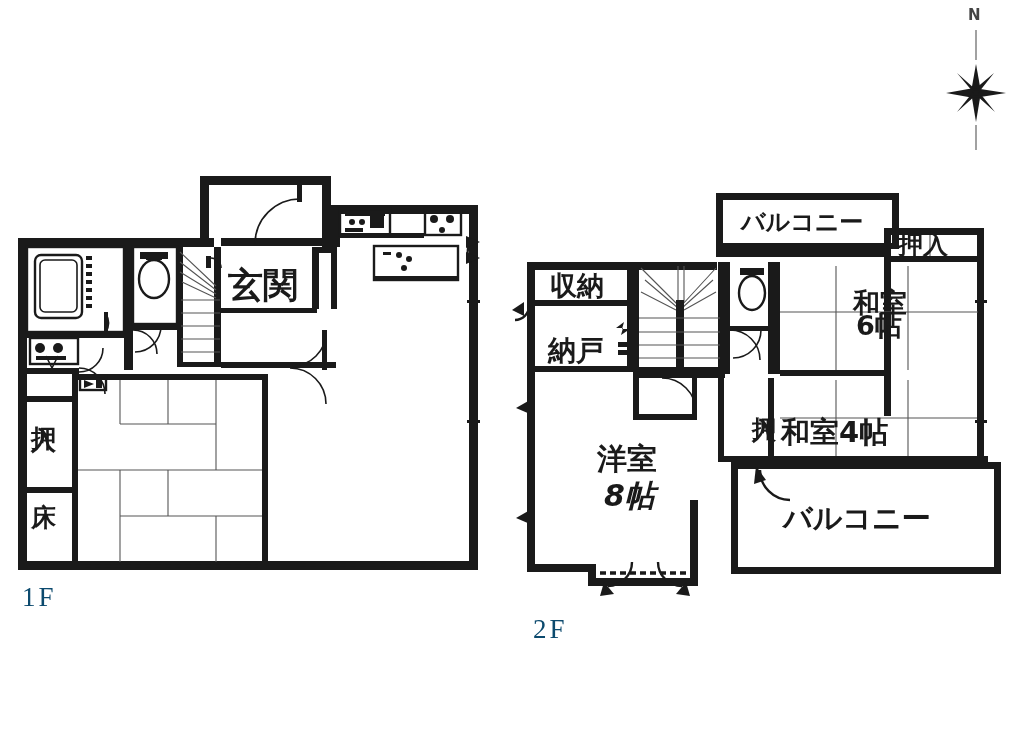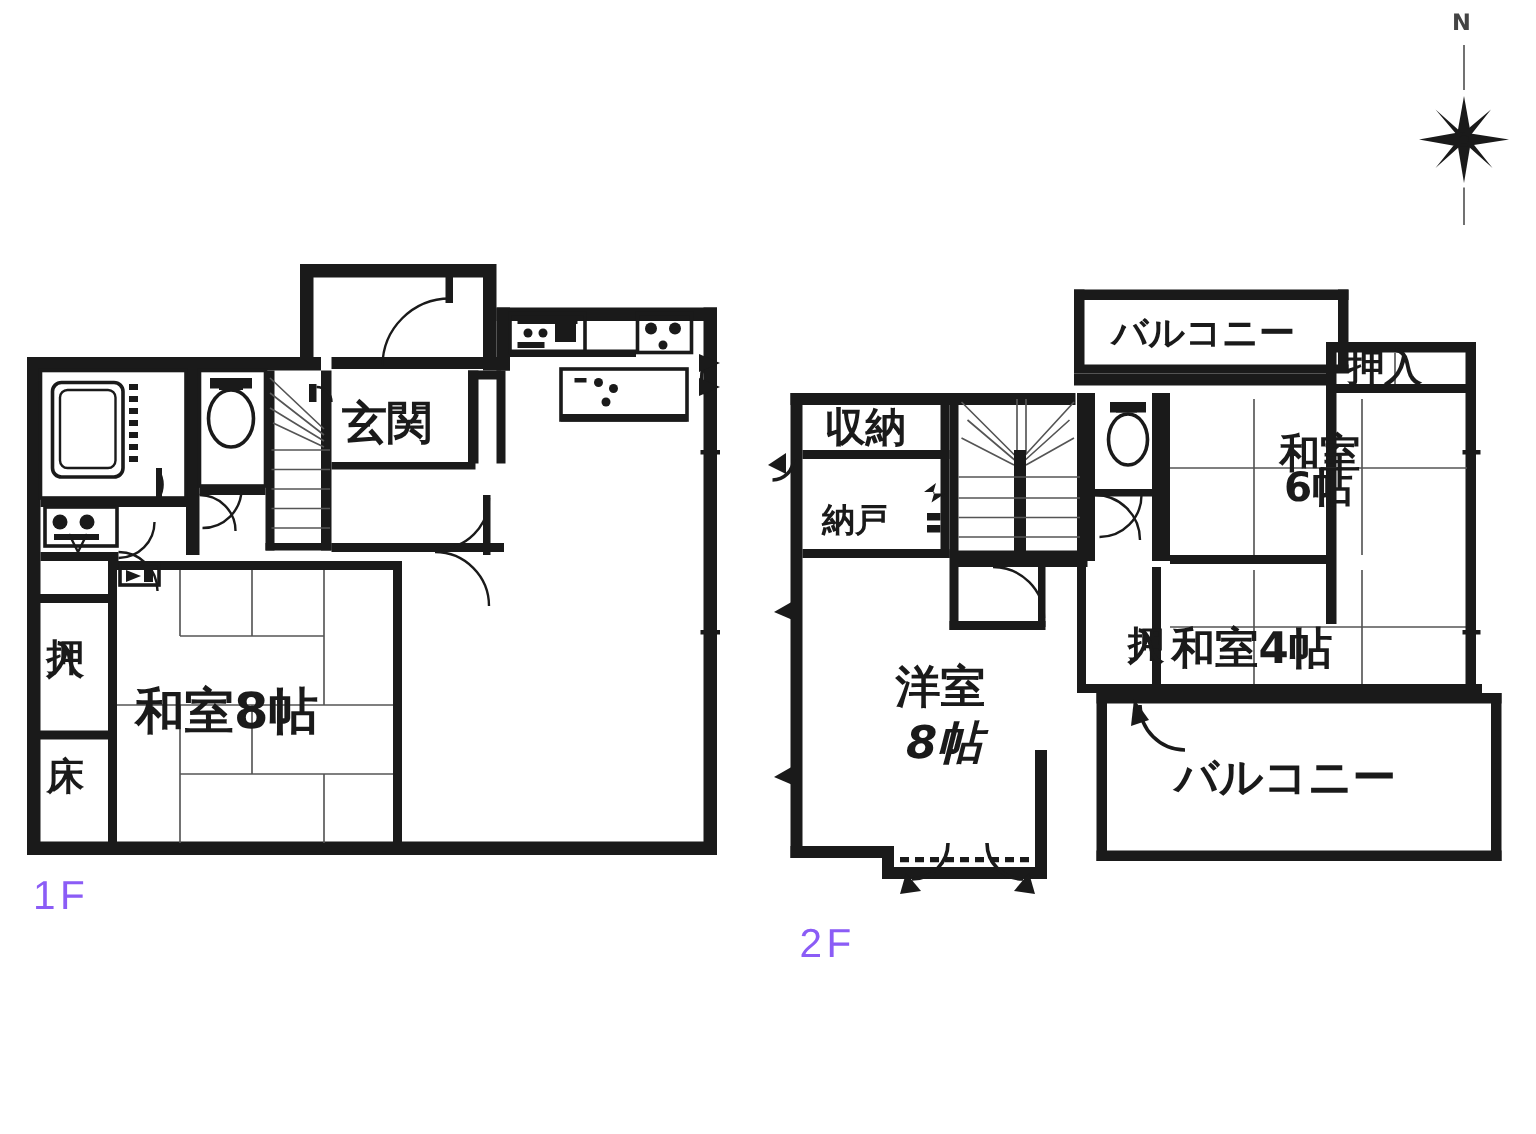--- a/index.html
+++ b/index.html
@@ -37,24 +37,24 @@
     line-height: 1;
     letter-spacing: 0px;
   }
   .lbl-vert {
     writing-mode: vertical-rl;
     text-orientation: upright;
     line-height: 1.0;
   }
   .floor-tag {
     position: absolute;
-    font-family: Liberation Sans, sans-serif;
+    font-family: Liberation Serif, serif;
     font-weight: 400;
     font-size: 27px;
-    color: #8b5cf6;
+    color: #0c4a6e;
     letter-spacing: 3px;
   }
   .compass-n {
     position: absolute;
     font-family: "DejaVu Sans", "Liberation Sans", sans-serif;
     font-weight: 700;
     font-size: 15px;
     color: #444;
   }
 </style>
@@ -404,38 +404,37 @@
         <path class="tn2" d="M608 586 A24 24 0 0 0 632 562"></path>
         <path class="w" d="M604 582 l10 12 l-14 2 z"></path>
         <path class="tn2" d="M682 586 A24 24 0 0 1 658 562"></path>
         <path class="w" d="M686 582 l-10 12 l14 2 z"></path>
       </g>
     </g>
   </svg>
 
   <div class="compass-n" style="left:968px; top:6px;">N</div>
 
-  <div class="lbl" style="left:228px; top:268px; font-size:30px;">玄関</div>
-
-
-  <div class="lbl" style="left:90px; top:457px; font-size:33px;">和室8帖</div>
+  <div class="lbl" style="left:228px; top:268px; font-size:35px;">玄関</div>
+
+
 
   <div class="lbl lbl-vert" style="left:31px; top:406px; font-size:25px;">押入</div>
 
   <div class="lbl" style="left:31px; top:505px; font-size:25px;">床</div>
 
   <div class="floor-tag" style="left:22px; top:582px;">1F</div>
 
   <div class="lbl" style="left:741px; top:210px; font-size:24px;">バルコニー</div>
 
   <div class="lbl" style="left:898px; top:232px; font-size:25px;text-align:center;">押入</div>
 
   <div class="lbl" style="left:550px; top:272px; font-size:27px;">収納</div>
 
-  <div class="lbl" style="left:548px; top:337px; font-size:22px;">納戸</div>
+  <div class="lbl" style="left:548px; top:337px; font-size:28px;">納戸</div>
 
   <div class="lbl" style="left:853px; top:278px; font-size:27px;margin-top:11px;">和室</div>
 
   <div class="lbl" style="left:856px; top:312px; font-size:27px;">6帖</div>
 
   <div class="lbl" style="left:781px; top:418px; font-size:29px;">和室4帖</div>
 
   <div class="lbl lbl-vert" style="left:752px; top:398px; font-size:24px;">押入</div>
 
   <div class="lbl" style="left:597px; top:444px; font-size:30px;">洋室</div>

